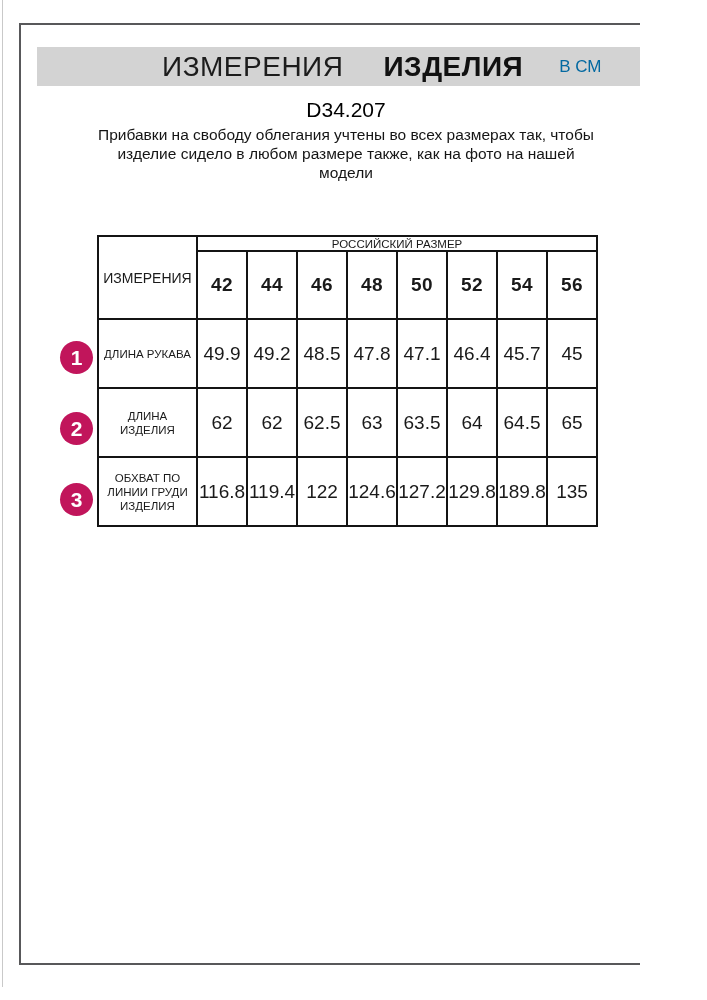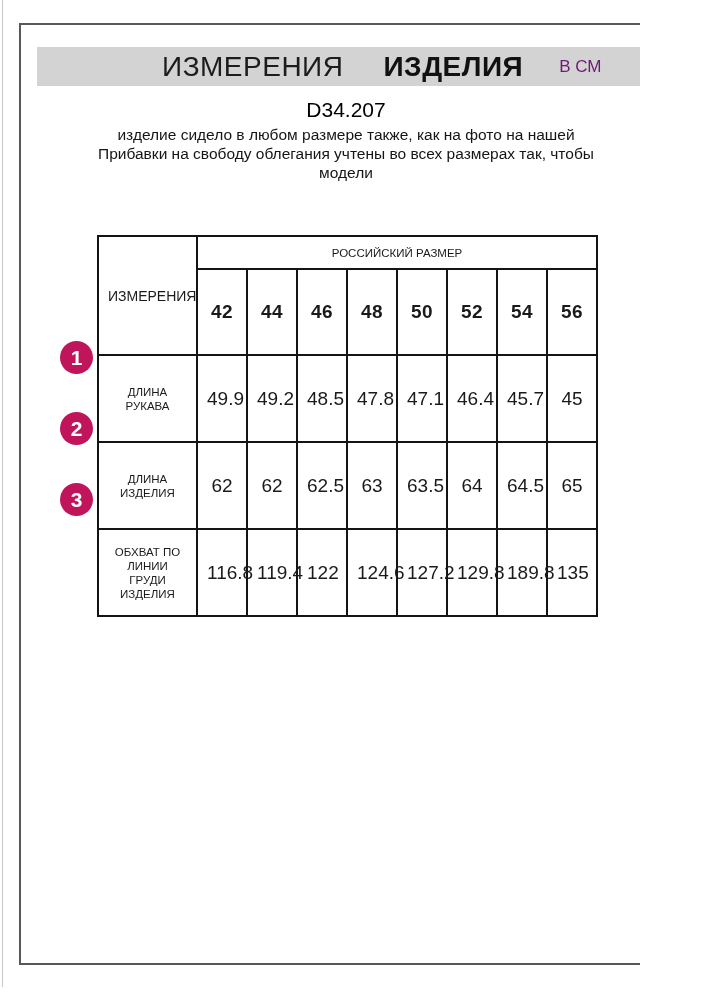--- a/index.html
+++ b/index.html
@@ -13,35 +13,35 @@
   .frame {
     position:absolute; left:19px; top:23px; width:650px; height:938px;
     border:2px solid #58585a; background:#ffffff;
   }
   .title-band {
     position:absolute; left:16px; top:22px; width:619px; height:39px;
     background:#d3d3d3; display:flex; align-items:center;
   }
   .title-band .t1 { margin-left:125px; font-size:28px; letter-spacing:0.5px; color:#1c1c1c; }
   .title-band .t2 { margin-left:40px;  font-size:28px; font-weight:bold; letter-spacing:0.5px; color:#111; }
-  .title-band .t3 { margin-left:36px;  font-size:17px; color:#701a75; }
+  .title-band .t3 { margin-left:36px;  font-size:17px; color:#0369a1; }
   .code {
     position:absolute; left:0; top:73px; width:100%;
     text-align:center; font-size:21px; color:#000000;
   }
   .intro {
     position:absolute; left:0; top:100px; width:100%;
     text-align:center; font-size:15.5px; line-height:19px; color:#151515;
   }
   .size-table {
     position:absolute; left:76px; top:210px; width:501px;
     border-collapse:collapse; table-layout:fixed;
   }
   .size-table td {
-    border:2px solid #141414; text-align:center; vertical-align:middle; padding:9px;
+    border:2px solid #141414; text-align:center; vertical-align:middle; padding:0;
     overflow:visible;
   }
   .size-table .corner { font-size:14px; }
   .size-table .group  { height:13px; font-size:11.5px; line-height:12px; }
   .size-table .r-sizes td { height:66px; font-size:19px; font-weight:bold; letter-spacing:0.5px; }
   .size-table .r-data td  { height:67px; font-size:19px;margin-top:48px; }
   .size-table .r-data td.label { font-size:11.5px; line-height:14px; font-weight:normal; }
   .marker {
     position:absolute; left:39px; width:33px; height:33px; border-radius:50%;
     background:#c1155b; color:#ffffff; display:flex; align-items:center; justify-content:center;
@@ -63,22 +63,22 @@
 
     <div class="title-band">
       <span class="t1">ИЗМЕРЕНИЯ</span>
       <span class="t2">ИЗДЕЛИЯ</span>
       <span class="t3">В СМ</span>
     </div>
 
     <div class="code">D34.207</div>
 
     <div class="intro">
+      <div>Прибавки на свободу облегания учтены во всех размерах так, чтобы</div>
       <div>изделие сидело в любом размере также, как на фото на нашей</div>
-      <div>Прибавки на свободу облегания учтены во всех размерах так, чтобы</div>
       <div>модели</div>
     </div>
 
     <table class="size-table">
       <colgroup>
         <col style="width:99px">
         <col span="8" style="width:50px">
       </colgroup>
       <tbody>
         <tr>

